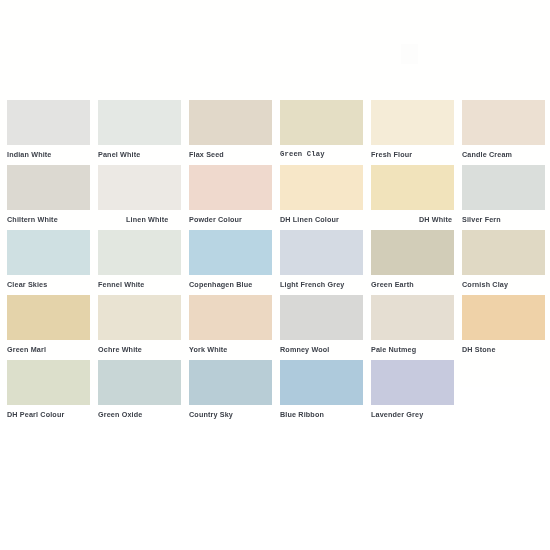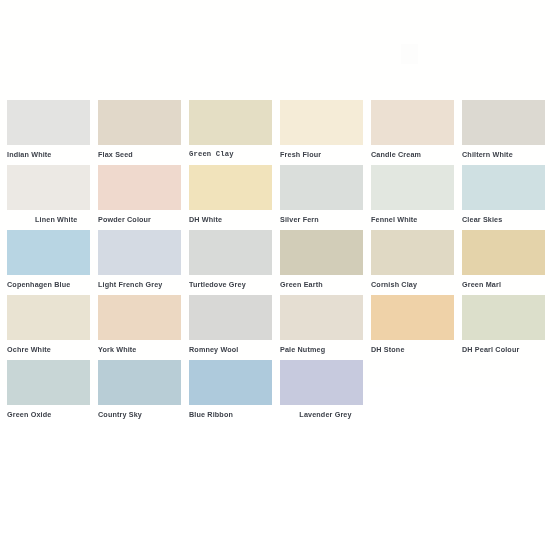--- a/index.html
+++ b/index.html
@@ -69,20 +69,24 @@
 <div id="page" style="background-color: rgb(255, 255, 254);">
 
   <div id="placeholder-box" style="background-color: rgb(253, 253, 252);"></div>
 
   <div id="swatch-grid">
       <div class="swatch-cell">
         <span class="swatch-chip" style="background-color: rgb(227, 227, 225);"></span>
         <span class="swatch-label" style="color: rgb(60, 64, 73);">Indian White</span>
       </div>
       <div class="swatch-cell">
+        <span class="swatch-chip" style="background-color: rgb(228, 232, 228);"></span>
+        <span class="swatch-label" style="color: rgb(60, 64, 73);">Panel White</span>
+      </div>
+      <div class="swatch-cell">
         <span class="swatch-chip" style="background-color: rgb(225, 216, 201);"></span>
         <span class="swatch-label" style="color: rgb(60, 64, 73);">Flax Seed</span>
       </div>
       <div class="swatch-cell">
         <span class="swatch-chip" style="background-color: rgb(228, 222, 196);"></span>
         <span class="swatch-label" style="color: rgb(60, 64, 73); font-family: Liberation Mono, monospace;">Green Clay</span>
       </div>
       <div class="swatch-cell">
         <span class="swatch-chip" style="background-color: rgb(245, 236, 215);"></span>
         <span class="swatch-label" style="color: rgb(60, 64, 73);">Fresh Flour</span>
@@ -97,46 +101,46 @@
       </div>
       <div class="swatch-cell">
         <span class="swatch-chip" style="background-color: rgb(236, 233, 228);"></span>
         <span class="swatch-label" style="color: rgb(60, 64, 73); padding-left: 28px;">Linen White</span>
       </div>
       <div class="swatch-cell">
         <span class="swatch-chip" style="background-color: rgb(239, 217, 205);"></span>
         <span class="swatch-label" style="color: rgb(60, 64, 73);">Powder Colour</span>
       </div>
       <div class="swatch-cell">
+        <span class="swatch-chip" style="background-color: rgb(247, 231, 200);"></span>
+        <span class="swatch-label" style="color: rgb(60, 64, 73);">DH Linen Colour</span>
+      </div>
+      <div class="swatch-cell">
         <span class="swatch-chip" style="background-color: rgb(241, 227, 187);"></span>
-        <span class="swatch-label" style="color: rgb(60, 64, 73);">DH White</span>
+        <span class="swatch-label" style="color: rgb(60, 64, 73); margin-left: 48px;">DH White</span>
       </div>
       <div class="swatch-cell">
         <span class="swatch-chip" style="background-color: rgb(218, 222, 219);"></span>
         <span class="swatch-label" style="color: rgb(60, 64, 73);">Silver Fern</span>
       </div>
       <div class="swatch-cell">
+        <span class="swatch-chip" style="background-color: rgb(207, 224, 226);"></span>
+        <span class="swatch-label" style="color: rgb(60, 64, 73);">Clear Skies</span>
+      </div>
+      <div class="swatch-cell">
         <span class="swatch-chip" style="background-color: rgb(226, 231, 224);"></span>
         <span class="swatch-label" style="color: rgb(60, 64, 73);">Fennel White</span>
-      </div>
-      <div class="swatch-cell">
-        <span class="swatch-chip" style="background-color: rgb(207, 224, 226);"></span>
-        <span class="swatch-label" style="color: rgb(60, 64, 73);">Clear Skies</span>
       </div>
       <div class="swatch-cell">
         <span class="swatch-chip" style="background-color: rgb(184, 213, 227);"></span>
         <span class="swatch-label" style="color: rgb(60, 64, 73);">Copenhagen Blue</span>
       </div>
       <div class="swatch-cell">
         <span class="swatch-chip" style="background-color: rgb(212, 218, 227);"></span>
         <span class="swatch-label" style="color: rgb(60, 64, 73);">Light French Grey</span>
-      </div>
-      <div class="swatch-cell">
-        <span class="swatch-chip" style="background-color: rgb(216, 218, 216);"></span>
-        <span class="swatch-label" style="color: rgb(60, 64, 73);">Turtledove Grey</span>
       </div>
       <div class="swatch-cell">
         <span class="swatch-chip" style="background-color: rgb(210, 205, 184);"></span>
         <span class="swatch-label" style="color: rgb(60, 64, 73);">Green Earth</span>
       </div>
       <div class="swatch-cell">
         <span class="swatch-chip" style="background-color: rgb(224, 217, 196);"></span>
         <span class="swatch-label" style="color: rgb(60, 64, 73);">Cornish Clay</span>
       </div>
       <div class="swatch-cell">
@@ -174,17 +178,17 @@
       <div class="swatch-cell">
         <span class="swatch-chip" style="background-color: rgb(184, 205, 214);"></span>
         <span class="swatch-label" style="color: rgb(60, 64, 73);">Country Sky</span>
       </div>
       <div class="swatch-cell">
         <span class="swatch-chip" style="background-color: rgb(174, 202, 220);"></span>
         <span class="swatch-label" style="color: rgb(60, 64, 73);">Blue Ribbon</span>
       </div>
       <div class="swatch-cell">
         <span class="swatch-chip" style="background-color: rgb(199, 202, 222);"></span>
-        <span class="swatch-label" style="color: rgb(60, 64, 73); text-align: center;">Lavender Grey</span>
+        <span class="swatch-label" style="color: rgb(60, 64, 73);">Lavender Grey</span>
       </div>
     </div>
 
 </div>
 
 </body></html>

